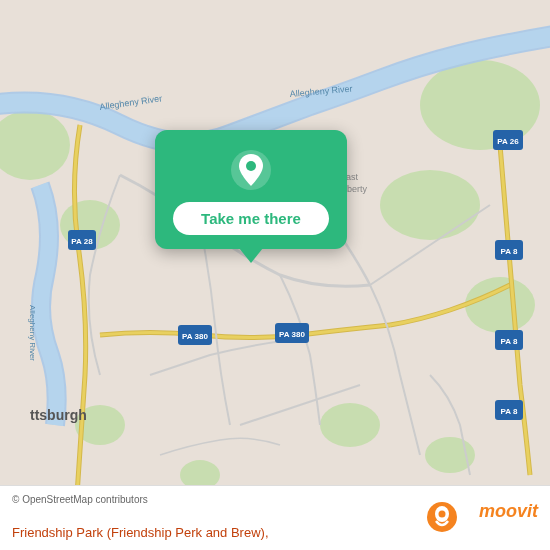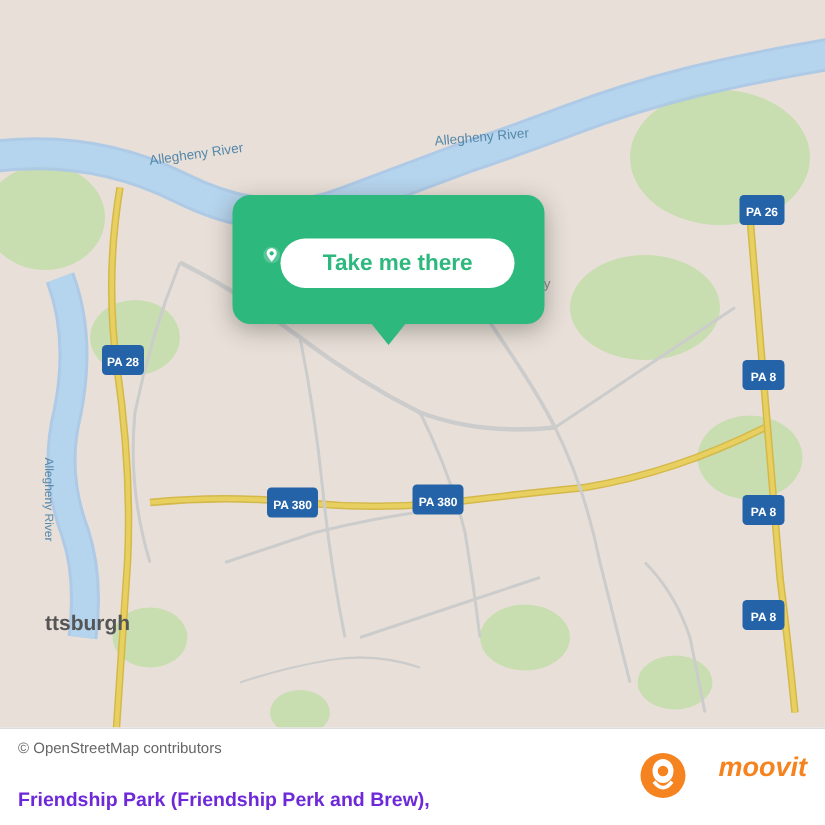--- a/index.html
+++ b/index.html
@@ -48,22 +48,22 @@
     }
 
     #attribution {
       font-size: 10px;
       color: #666;
       margin-bottom: 20px;
     }
 
     #location-name {
       font-size: 13px;
-      font-weight: bold;
-      color: #6d28d9;
+      font-weight: normal;
+      color: #c2410c;
     }
 
     #location-city {
       font-size: 13px;
       color: #222;
     }
 
     
     #moovit-logo {
       display: flex;
@@ -81,25 +81,25 @@
       font-weight: bold;
       color: #f5831f;
       font-style: italic;
     }
 
     
     #popup-card {
       position: absolute;
       top: 130px;
       left: 155px;
-      width: 208px;
+      width: 192px;
       background: #2db87d;
       border-radius: 12px;
       display: flex;
-      flex-direction: row;
+      flex-direction: column;
       align-items: center;
       padding: 18px 20px 14px 20px;
       z-index: 20;
       box-shadow: 0 4px 16px rgba(0,0,0,0.3);
     }
 
     #popup-card::after {
       content: '';
       position: absolute;
       bottom: -14px;

